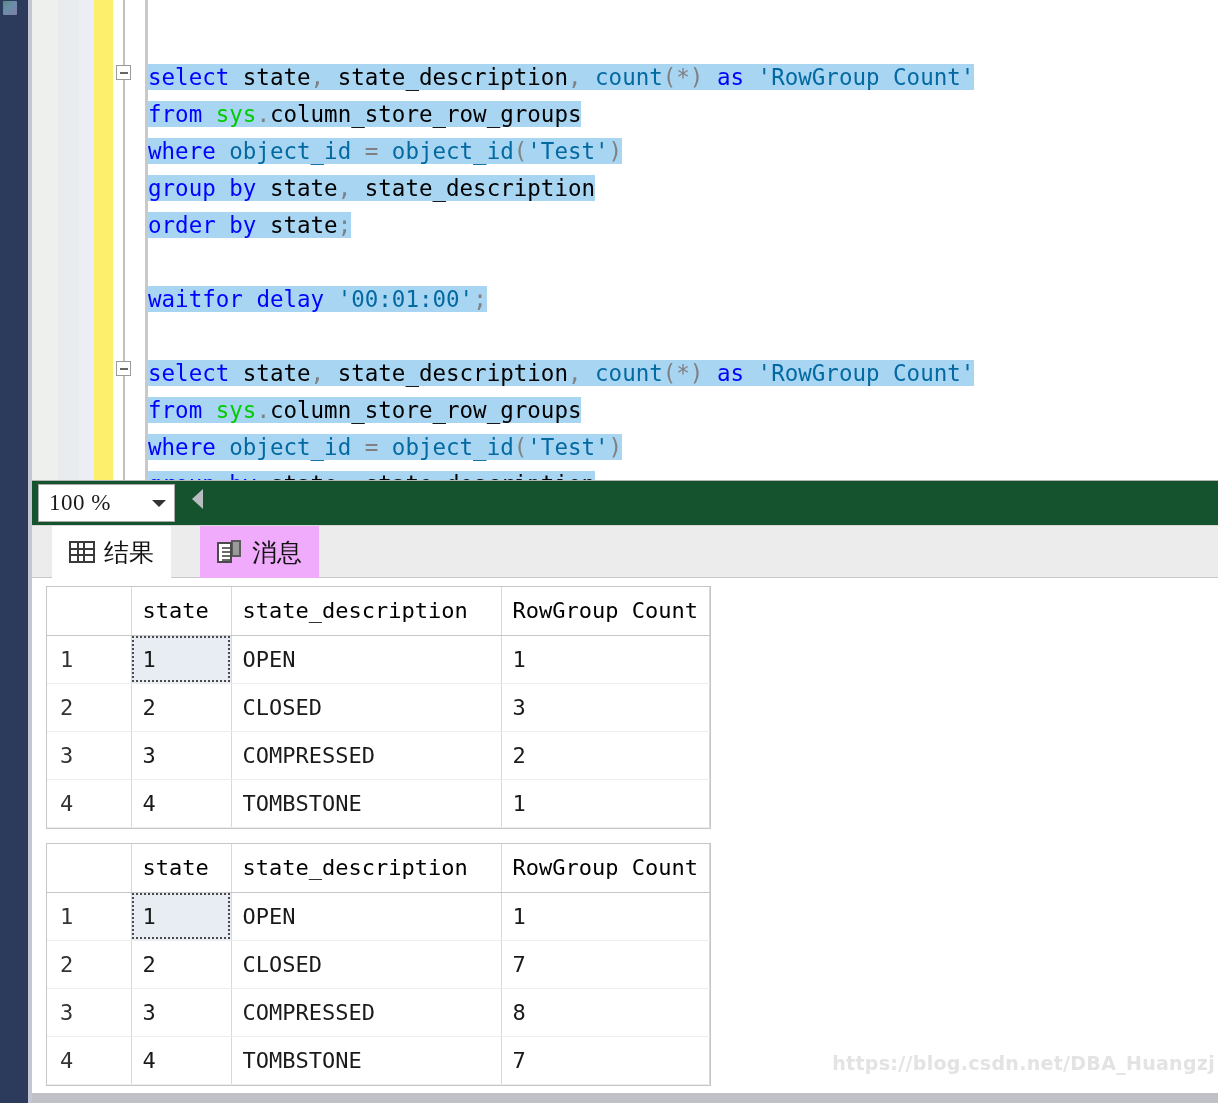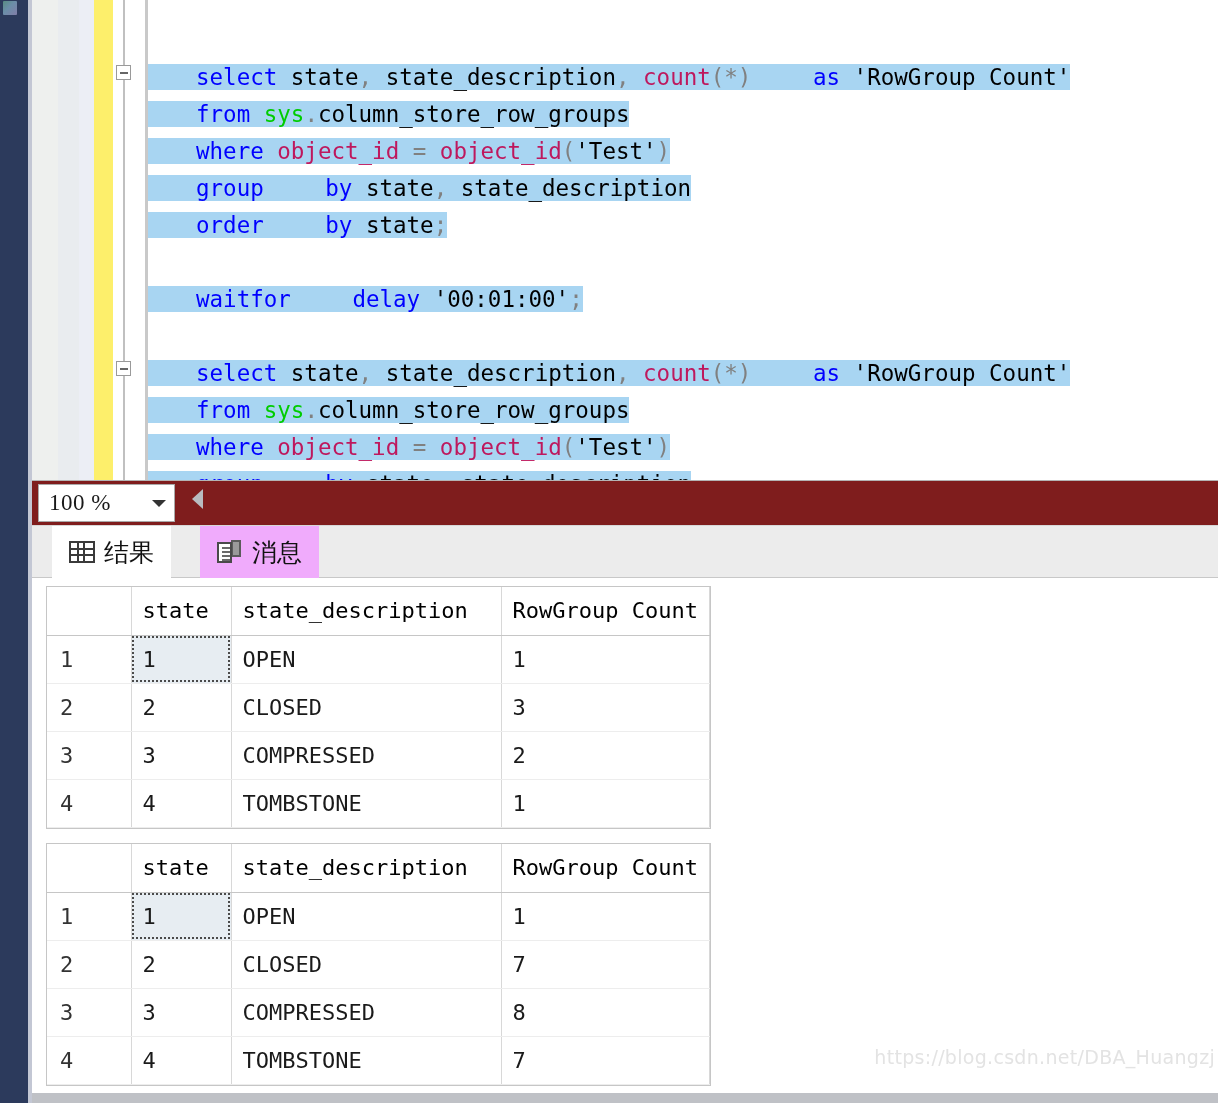--- a/index.html
+++ b/index.html
@@ -65,42 +65,42 @@
     font-family: "DejaVu Sans Mono", "Liberation Mono", monospace;
     font-size: 22.5px;
     line-height: 37px;
     white-space: pre;
     color: #000000;
   }
   .code .ln { display: block; height: 37px; }
   .code .ln > span { display: inline; }
 
   
-  .kw   { color: #0000ff; padding-left: 48px; }
-  .fn   { color: #be185d; }
-  .str  { color: #000000; }
+  .kw   { color: #0000ff; }
+  .fn   { color: #0369a1; }
+  .str  { color: #0369a1; }
   .sys  { color: #00cc00; }
   .gray { color: #808080; }
   .plain{ color: #000000; }
 
   
   .sel  { background: #a8d5f2; }
 
   
   .results-pane {
     position: absolute; left: 32px; top: 480px;
     width: 1186px; height: 623px;
     background: #f1f1f1;
     border-top: 1px solid #b4b4b4;
   }
 
   
   .zoom-strip {
     position:absolute; left:0; top:0; width:1186px; height:45px;
-    background:#7f1d1d;
+    background:#14532d;
     border-bottom:1px solid #d7d7d7;
   }
   .zoom-combo {
     position:absolute; left:6px; top:3px; width:137px; height:38px;
     background:#ffffff; border:1px solid #a9a9a9;
     display:flex; align-items:center;
   }
   .zoom-value {
     flex:1; padding-left:10px;
     font-family:"Liberation Serif", serif;
@@ -205,25 +205,26 @@
   .grid .c-count{ width:208px; border-right:1px solid #d8d8d8; }
 
   .cell-focus {
     background:#e7edf2 !important;
     outline:2px dotted #4a4a4a;
     outline-offset:-3px;
   }
 
   
   .watermark {
-    position:absolute; right:3px; bottom:36px;
+    position:absolute; right:3px; bottom:30px;
     font-family:"DejaVu Sans", sans-serif;
     font-size:19px; color:#e3e3e3;
     letter-spacing:.3px;
     white-space:nowrap;
+    font-weight:bold;
   }
   .bottom-bar {
     position:absolute; left:32px; bottom:0; width:1186px; height:10px;
     background:#bfc1c6;
   }
   .pane-left-edge {
     position:absolute; left:32px; top:480px; width:5px; height:623px;
     background:#9aa0b0;
   }
 </style>

